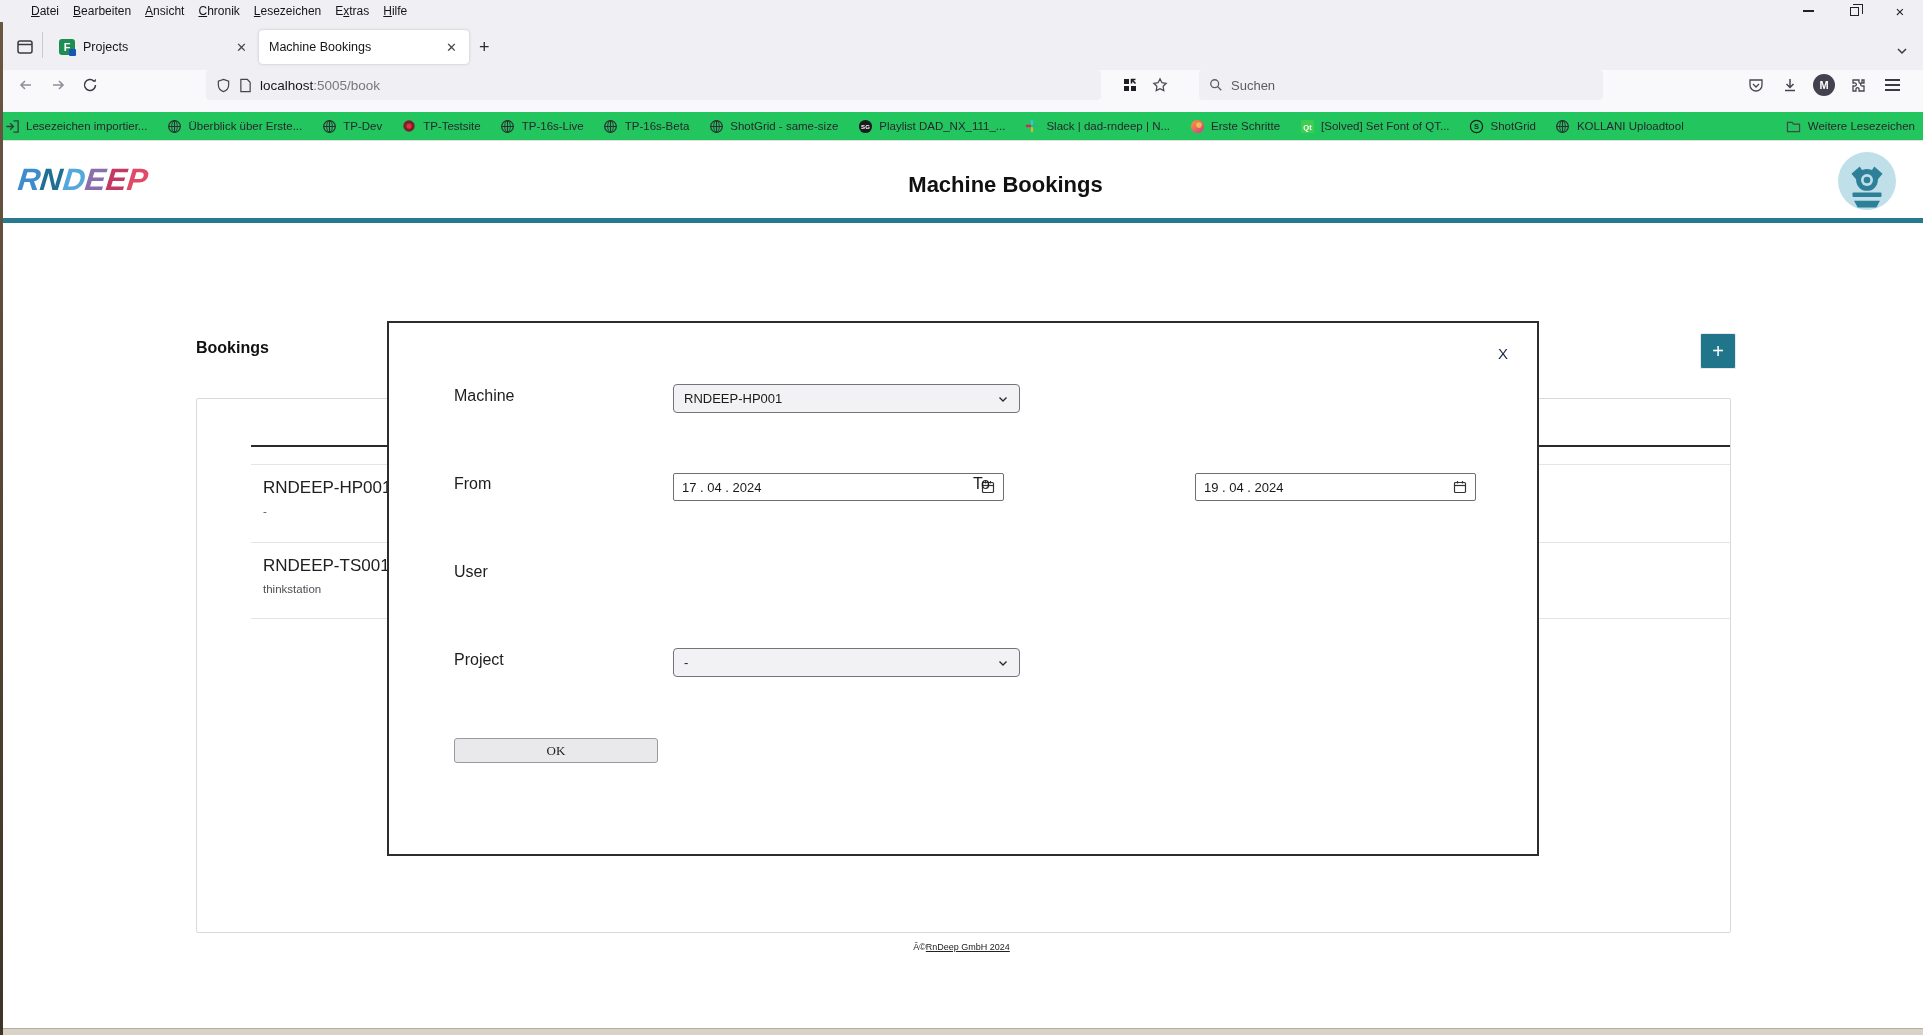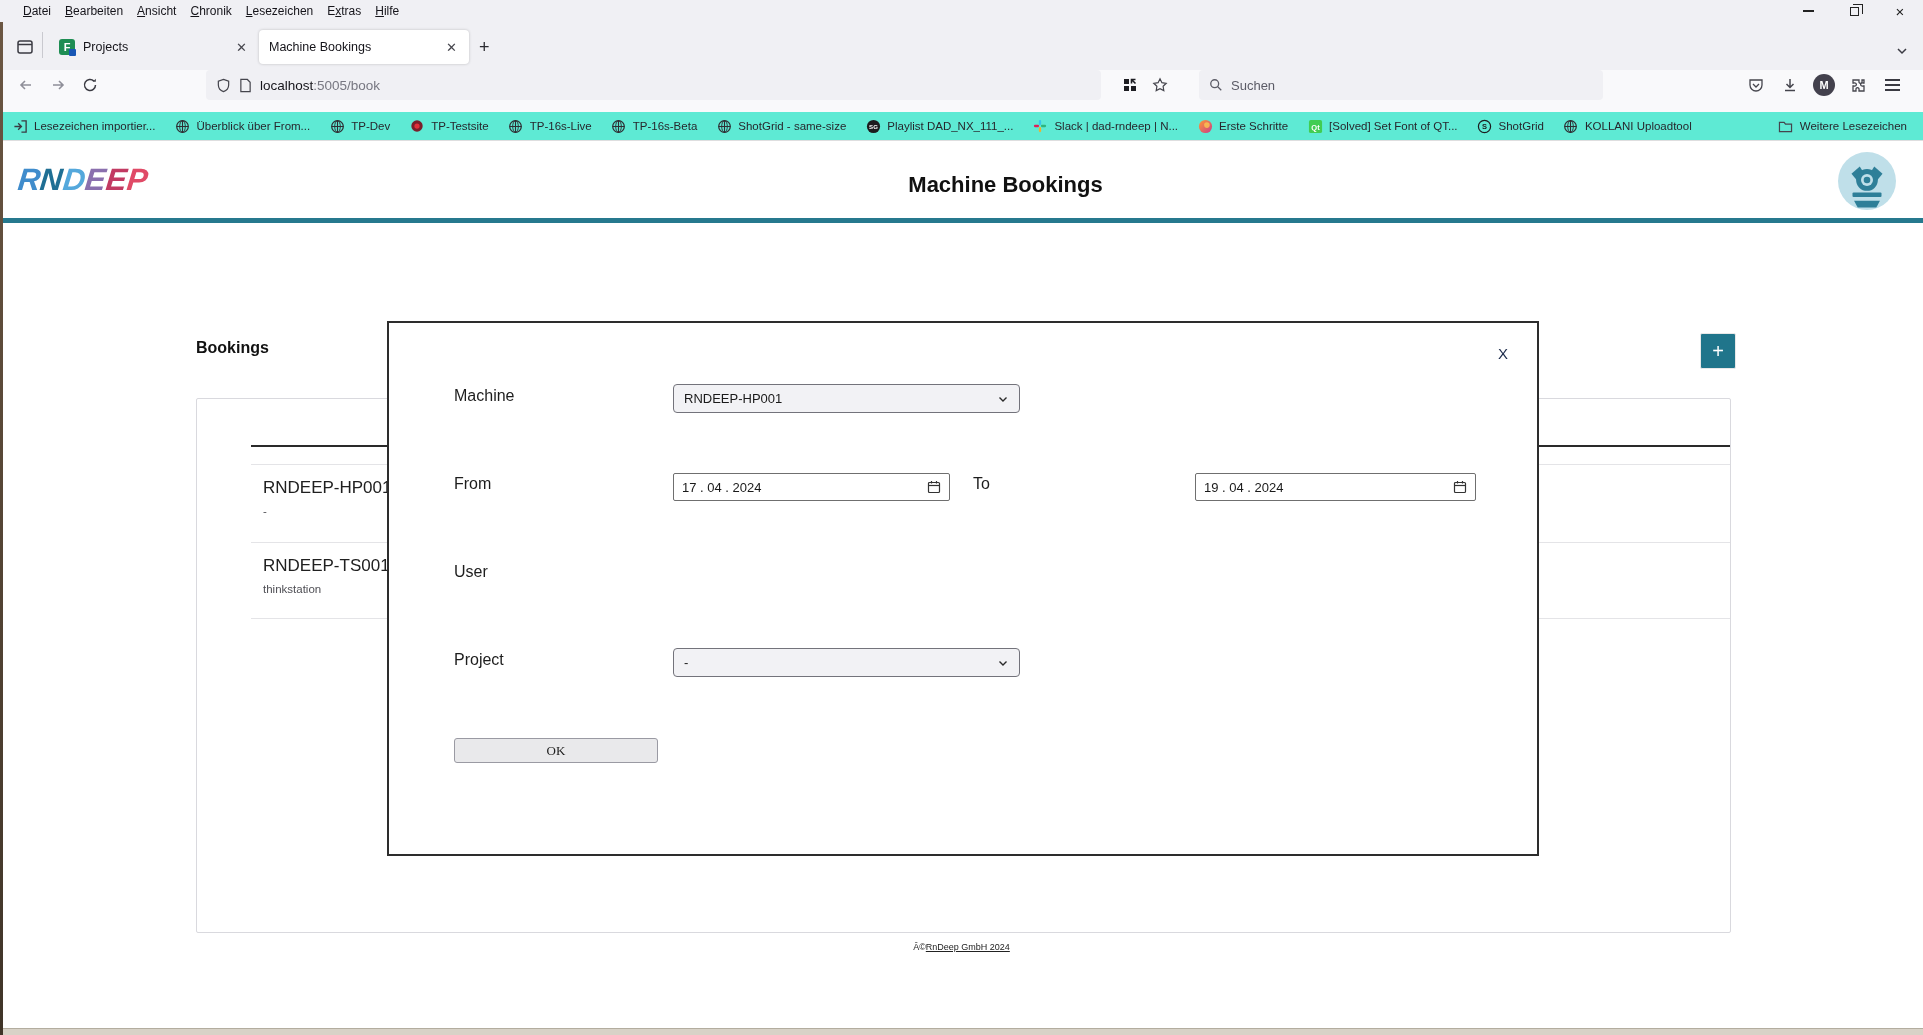--- a/index.html
+++ b/index.html
@@ -9,21 +9,21 @@
   #screen { position:absolute; inset:0; }
 
   
   .left-sliver { position:absolute; left:0; top:22px; bottom:0; width:3px;
                  background:linear-gradient(#6b5642,#3f3428); z-index:50; }
   .bottom-strip { position:absolute; left:0; right:0; bottom:0; height:7px;
                   background:#d8d2c7; border-top:1px solid #b3ad9f; z-index:49; }
 
   
   .menubar { position:absolute; left:0; right:0; top:0; height:22px; background:#f0f0f4;
-             display:flex; align-items:center; padding-left:16px; font-size:12px; }
+             display:flex; align-items:center; padding-left:24px; font-size:12px; }
   .menu-item { padding:2px 7px; cursor:default; }
   .menu-item u { text-decoration:underline; }
   .win-controls { position:absolute; right:0; top:0; height:22px; display:flex; }
   .win-btn { width:46px; height:22px; display:flex; align-items:center; justify-content:center; }
   .glyph-min { width:11px; height:1.4px; background:#222; display:block; }
   .glyph-restore { width:9px; height:9px; border:1.2px solid #222; position:relative; background:#f0f0f4; }
   .glyph-restore:before { content:""; position:absolute; left:2px; top:-4px; width:9px; height:9px;
                           border:1.2px solid #222; border-left:none; border-bottom:none; }
   .glyph-close { font-size:15px; line-height:1; color:#222; }
 
@@ -55,22 +55,22 @@
   .toolbar-icon-btn { width:30px; height:30px; display:flex; align-items:center; justify-content:center; }
   .searchbar { width:404px; height:30px; margin-left:24px; background:#f0f0f4; border-radius:4px;
                display:flex; align-items:center; padding:0 10px; gap:8px; font-size:13px; color:#5b5b66; }
   .nav-right { margin-left:auto; display:flex; align-items:center; gap:4px; padding-right:6px; }
   .avatar-m { width:22px; height:22px; border-radius:50%; background:#43414d; color:#fff; font-size:11px;
               font-weight:bold; display:flex; align-items:center; justify-content:center; }
   .hamburger { display:flex; flex-direction:column; gap:3.5px; }
   .hamburger span { width:15px; height:1.6px; background:#3a3a42; display:block; }
 
   
-  .bookmarksbar { position:absolute; left:0; right:0; top:112px; height:29px; background:#5eead4;
-                  border-bottom:1px solid #dededf; display:flex; align-items:center; padding:0 12px;
+  .bookmarksbar { position:absolute; left:0; right:0; top:112px; height:29px; background:#22c55e;
+                  border-bottom:1px solid #dededf; display:flex; align-items:center; padding:0 4px;
                   font-size:11.5px; color:#27272d; overflow:hidden; }
   .bm { display:flex; align-items:center; gap:6px; margin-right:19px; white-space:nowrap; }
   .bm-icon { width:16px; height:16px; display:flex; align-items:center; justify-content:center; }
   .bm-more { margin-left:auto; margin-right:4px; }
 
   
   .page { position:absolute; left:0; right:0; top:142px; bottom:7px; background:#fff; }
   .site-header { position:absolute; left:0; right:0; top:0; height:81px; background:#fff;
                  border-bottom:5px solid #26798e; }
   .logo { position:absolute; left:18px; top:22px; font-weight:bold; font-style:italic;
@@ -266,21 +266,21 @@
           <span>Lesezeichen importier...</span>
         </span>
         <span class="bm">
           <span class="bm-icon">
             <svg width="15" height="15" viewBox="0 0 16 16">
               <circle cx="8" cy="8" r="6.2" fill="none" stroke="#2e2e33" stroke-width="1.3"></circle>
               <path d="M1.8 8h12.4M8 1.8v12.4" stroke="#2e2e33" stroke-width="1.2"></path>
               <ellipse cx="8" cy="8" rx="3" ry="6.2" fill="none" stroke="#2e2e33" stroke-width="1"></ellipse>
             </svg>
           </span>
-          <span>Überblick über From...</span>
+          <span>Überblick über Erste...</span>
         </span>
         <span class="bm">
           <span class="bm-icon">
             <svg width="15" height="15" viewBox="0 0 16 16">
               <circle cx="8" cy="8" r="6.2" fill="none" stroke="#2e2e33" stroke-width="1.3"></circle>
               <path d="M1.8 8h12.4M8 1.8v12.4" stroke="#2e2e33" stroke-width="1.2"></path>
               <ellipse cx="8" cy="8" rx="3" ry="6.2" fill="none" stroke="#2e2e33" stroke-width="1"></ellipse>
             </svg>
           </span>
           <span>TP-Dev</span>
@@ -446,21 +446,21 @@
 
       <div class="dlg-label" style="top:64px;">Machine</div>
       <div class="dlg-select" style="top:61px; width:347px;">
         <span class="sel-val">RNDEEP-HP001</span>
         <svg width="12" height="12" viewBox="0 0 12 12">
             <path d="M2.5 4.5L6 8l3.5-3.5" fill="none" stroke="#2a2a2a" stroke-width="1.4"></path>
           </svg>
       </div>
 
       <div class="dlg-label" style="top:152px;">From</div>
-      <div class="dlg-input" style="top:150px; width:277px;">
+      <div class="dlg-input" style="top:150px; width:331px;">
         <span class="inp-val">17 . 04 . 2024</span>
         <svg width="14" height="14" viewBox="0 0 14 14">
             <rect x="1.5" y="2.5" width="11" height="10" rx="1" fill="none" stroke="#333" stroke-width="1.2"></rect>
             <path d="M1.5 5.5h11" stroke="#333" stroke-width="1.2"></path>
             <path d="M4.5 1v2.5M9.5 1v2.5" stroke="#333" stroke-width="1.2"></path>
           </svg>
       </div>
 
       <div class="dlg-label" style="left:584px; top:152px;">To</div>
       <div class="dlg-input" style="left:806px; top:150px; width:281px;">

